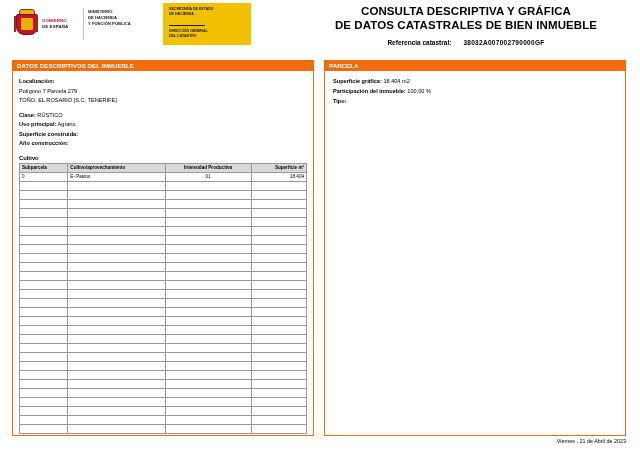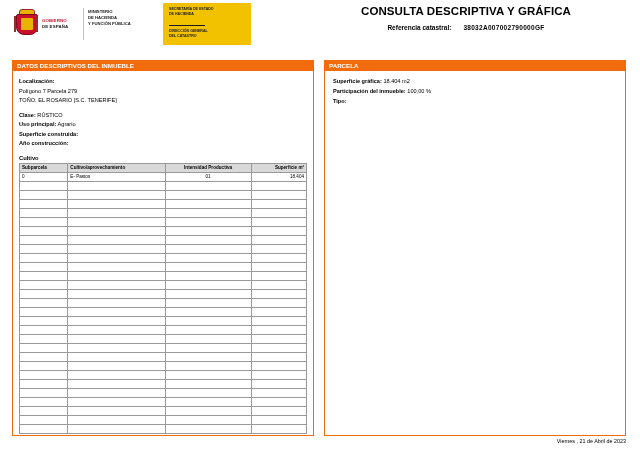--- a/index.html
+++ b/index.html
@@ -266,20 +266,21 @@
     <div class="yellow-box">
       <div class="yb-top" style="white-space:pre-line;">SECRETARÍA DE ESTADO
 DE HACIENDA</div>
       <div class="yb-rule"></div>
       <div class="yb-bot" style="white-space:pre-line;">DIRECCIÓN GENERAL
 DEL CATASTRO</div>
     </div>
 
     <div class="title-block">
       <div class="t1">CONSULTA DESCRIPTIVA Y GRÁFICA</div>
+      <div class="t1">DE DATOS CATASTRALES DE BIEN INMUEBLE</div>
       <div class="refcat-row">
         <span>Referencia catastral:</span><span class="rc-val">38032A007002790000GF</span>
       </div>
     </div>
   </div>
 
   <div class="bar bar-left">DATOS DESCRIPTIVOS DEL INMUEBLE</div>
   <div class="left-panel">
     <div class="lp-inner">
       <div class="fld"><b>Localización:</b></div>

